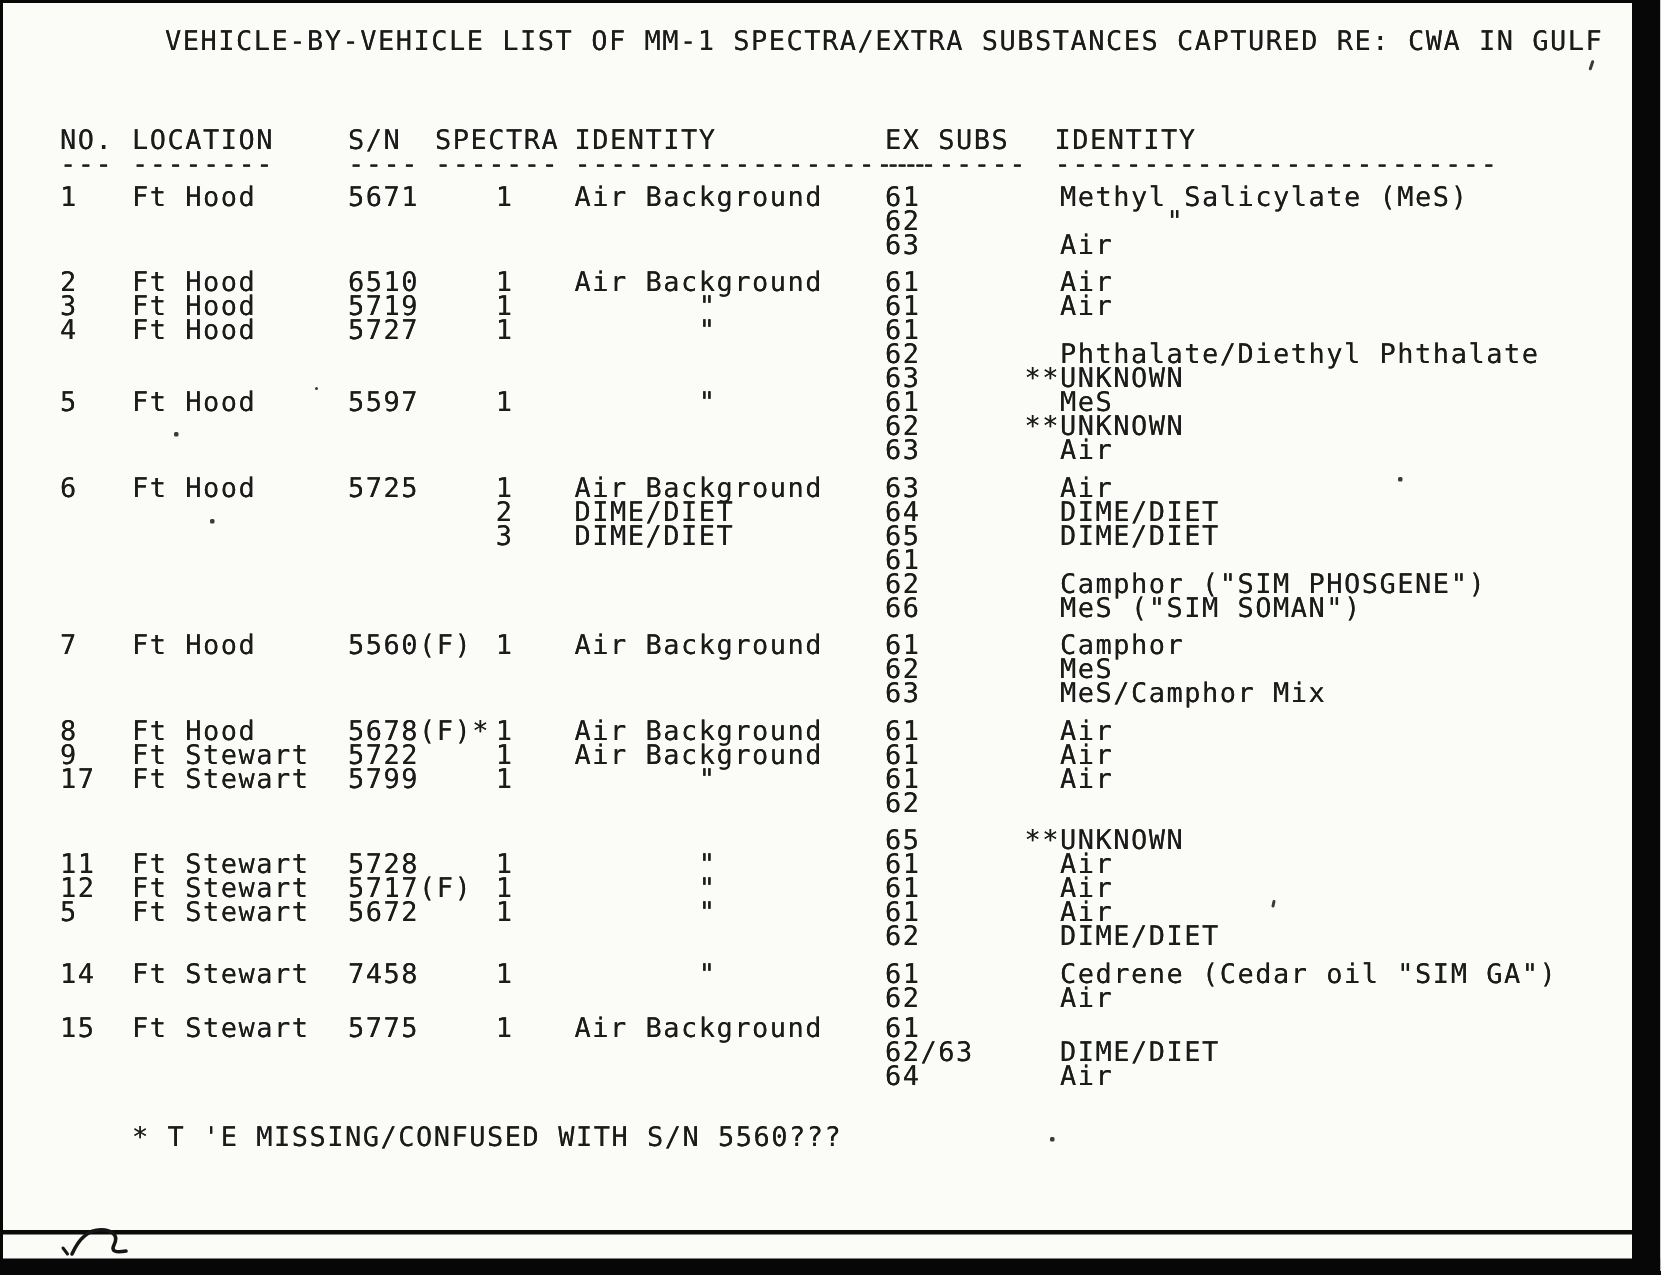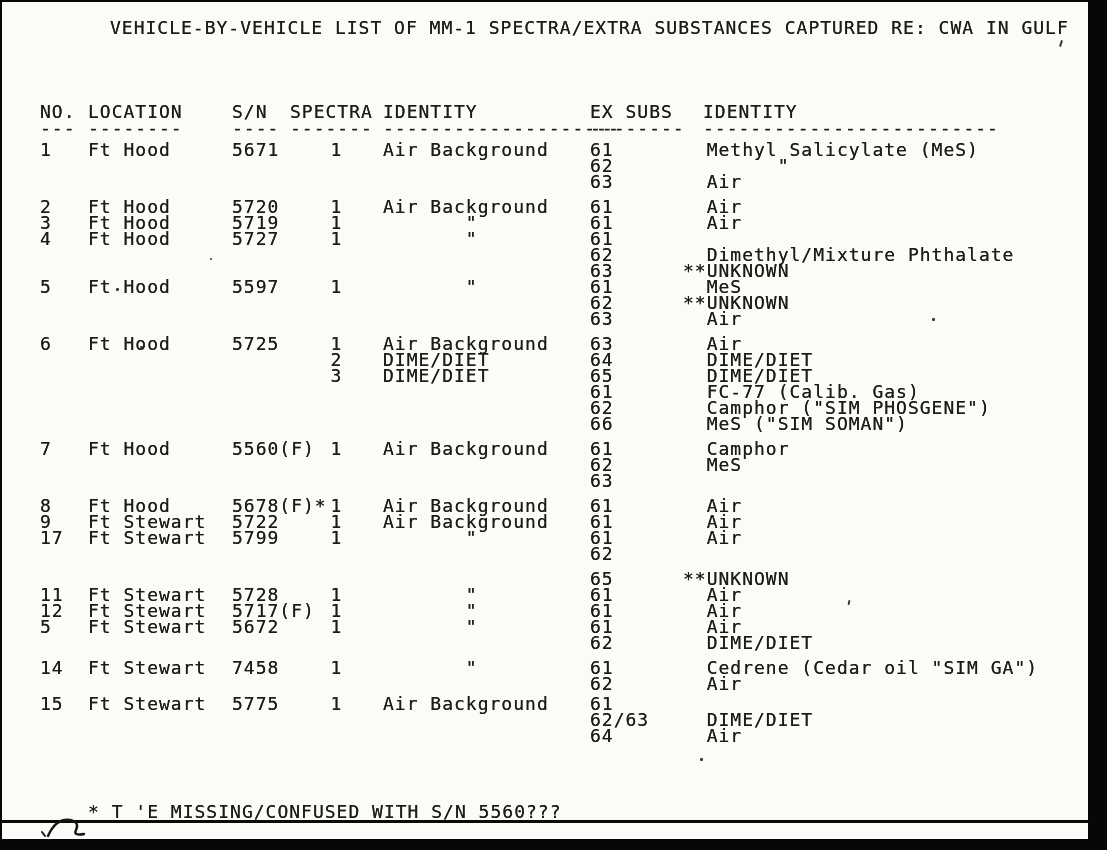--- a/index.html
+++ b/index.html
@@ -5,29 +5,29 @@
   html,body{margin:0;padding:0;background:#dcdcdc}
   .scan{
     position:relative;width:1107px;height:850px;overflow:hidden;
     background:#fbfbf7;color:#1b1b1b;
     font-family:"DejaVu Sans Mono","Liberation Mono",monospace;
     font-size:18px;letter-spacing:1px;
     text-shadow:0 0 .4px rgba(25,25,25,.85);
   }
   .content{position:absolute;top:0;left:0;right:22px;padding:20px 0 0 40px}
   .title{padding-left:70px;line-height:16px;white-space:pre}
-  .table{margin-top:68px}
+  .table{margin-top:50px}
   .thead,.trow{display:grid;grid-template-columns:48px 144px 58px 93px 207px 93px 1fr}
   .thead{margin-bottom:6px}
   .cell{white-space:pre;line-height:16px;min-height:16px;overflow:visible}
   .thead .c6{padding-left:20px}
   .trow .c3{text-align:center}
   .spacer{height:9px}
   .spacer.sm{height:4px}
-  .footnote{margin-top:60px;margin-left:48px;line-height:16px;white-space:pre}
+  .footnote{margin-top:25px;margin-left:48px;line-height:16px;white-space:pre}
   .edge{position:absolute;background:#070707}
   .edge.top{left:0;top:0;width:1090px;height:2px}
   .edge.left{left:0;top:0;width:2px;height:840px}
   .edge.right{right:0;top:0;width:19px;height:850px}
   .edge.bottom{left:0;bottom:0;width:1107px;height:11px}
   .scanline{position:absolute;left:0;top:820px;width:1089px;height:3px;background:#0a0a0a}
   .speck{position:absolute;background:#3a3a3a;border-radius:1px}
   .squiggle{position:absolute;left:40px;top:810px}
 </style>
 </head>
@@ -80,21 +80,21 @@
             <div class="cell c2"></div>
             <div class="cell c3"></div>
             <div class="cell c4"></div>
             <div class="cell c5">63</div>
             <div class="cell c6">  Air</div>
           </div>
           <div class="spacer"></div>
           <div class="trow">
             <div class="cell c0">2</div>
             <div class="cell c1">Ft Hood</div>
-            <div class="cell c2">5720</div>
+            <div class="cell c2">6510</div>
             <div class="cell c3">1</div>
             <div class="cell c4">Air Background</div>
             <div class="cell c5">61</div>
             <div class="cell c6">  Air</div>
           </div>
           <div class="trow">
             <div class="cell c0">3</div>
             <div class="cell c1">Ft Hood</div>
             <div class="cell c2">5719</div>
             <div class="cell c3">1</div>
@@ -110,21 +110,21 @@
             <div class="cell c4">       "</div>
             <div class="cell c5">61</div>
           </div>
           <div class="trow">
             <div class="cell c0"></div>
             <div class="cell c1"></div>
             <div class="cell c2"></div>
             <div class="cell c3"></div>
             <div class="cell c4"></div>
             <div class="cell c5">62</div>
-            <div class="cell c6">  Dimethyl/Mixture Phthalate</div>
+            <div class="cell c6">  Phthalate/Diethyl Phthalate</div>
           </div>
           <div class="trow">
             <div class="cell c0"></div>
             <div class="cell c1"></div>
             <div class="cell c2"></div>
             <div class="cell c3"></div>
             <div class="cell c4"></div>
             <div class="cell c5">63</div>
             <div class="cell c6">**UNKNOWN</div>
           </div>
@@ -183,21 +183,20 @@
             <div class="cell c5">65</div>
             <div class="cell c6">  DIME/DIET</div>
           </div>
           <div class="trow">
             <div class="cell c0"></div>
             <div class="cell c1"></div>
             <div class="cell c2"></div>
             <div class="cell c3"></div>
             <div class="cell c4"></div>
             <div class="cell c5">61</div>
-            <div class="cell c6">  FC-77 (Calib. Gas)</div>
           </div>
           <div class="trow">
             <div class="cell c0"></div>
             <div class="cell c1"></div>
             <div class="cell c2"></div>
             <div class="cell c3"></div>
             <div class="cell c4"></div>
             <div class="cell c5">62</div>
             <div class="cell c6">  Camphor ("SIM PHOSGENE")</div>
           </div>
@@ -229,20 +228,21 @@
             <div class="cell c5">62</div>
             <div class="cell c6">  MeS</div>
           </div>
           <div class="trow">
             <div class="cell c0"></div>
             <div class="cell c1"></div>
             <div class="cell c2"></div>
             <div class="cell c3"></div>
             <div class="cell c4"></div>
             <div class="cell c5">63</div>
+            <div class="cell c6">  MeS/Camphor Mix</div>
           </div>
           <div class="spacer"></div>
           <div class="trow">
             <div class="cell c0">8</div>
             <div class="cell c1">Ft Hood</div>
             <div class="cell c2">5678(F)*</div>
             <div class="cell c3">1</div>
             <div class="cell c4">Air Background</div>
             <div class="cell c5">61</div>
             <div class="cell c6">  Air</div>

